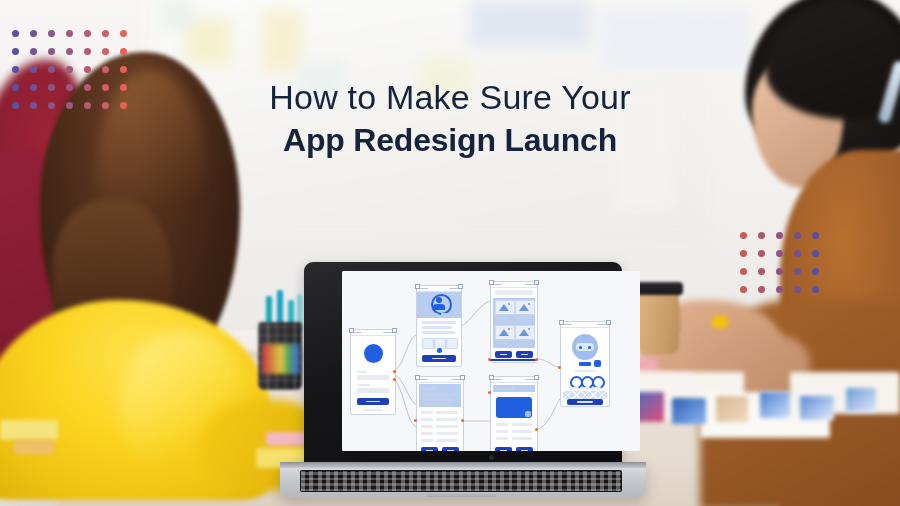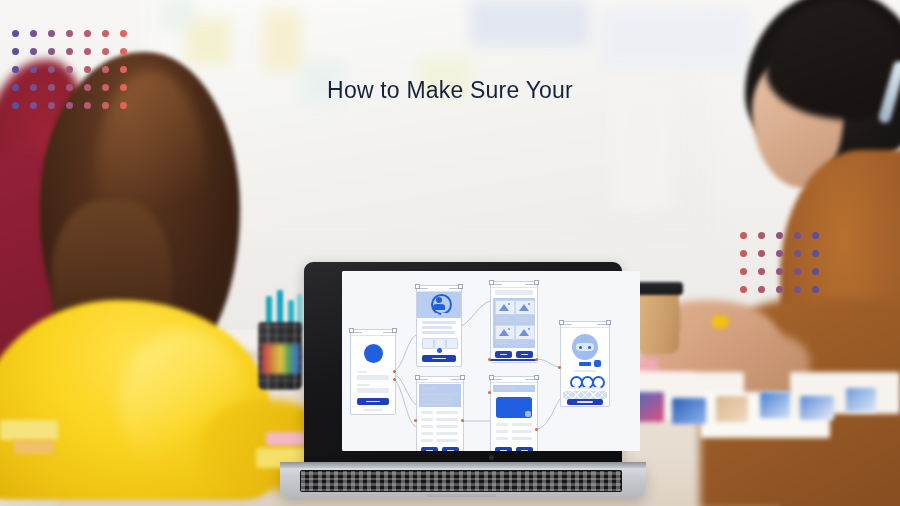--- a/index.html
+++ b/index.html
@@ -243,21 +243,21 @@
   .dotgrid{position:absolute;}
   .dot{position:absolute;border-radius:50%;}
 
   
   .title{
     position:absolute;left:180px;top:76px;width:540px;
     text-align:center;color:#16233b;
     letter-spacing:.2px;
   }
   .title .line{display:block;line-height:1.28;}
-  .t-reg{font-size:23px;font-weight:400;}
+  .t-reg{font-size:34px;font-weight:400;}
   .t-bold{font-size:32px;font-weight:700;letter-spacing:-.2px;}
 
   
   .laptop{position:absolute;left:276px;top:262px;width:370px;height:244px;}
   .lid{
     position:absolute;left:28px;top:0;width:318px;height:206px;
     background:linear-gradient(160deg,#2a2a2c,#17171a 40%,#0d0d0f);
     border-radius:9px 9px 3px 3px;
     box-shadow:0 4px 14px rgba(0,0,0,.22);
   }
@@ -475,20 +475,21 @@
       <div class="dot" style="left: 72px; top: 36px; width: 7px; height: 7px; background: rgb(91, 79, 158);"></div>
       <div class="dot" style="left: 0px; top: 54px; width: 7px; height: 7px; background: rgb(199, 91, 91);"></div>
       <div class="dot" style="left: 18px; top: 54px; width: 7px; height: 7px; background: rgb(172, 88, 108);"></div>
       <div class="dot" style="left: 36px; top: 54px; width: 7px; height: 7px; background: rgb(145, 85, 125);"></div>
       <div class="dot" style="left: 54px; top: 54px; width: 7px; height: 7px; background: rgb(118, 82, 141);"></div>
       <div class="dot" style="left: 72px; top: 54px; width: 7px; height: 7px; background: rgb(91, 79, 158);"></div>
     </div>
 
   <div class="title">
     <span class="line t-reg">How to Make Sure Your</span>
+    <span class="line t-bold">App Redesign Launch</span>
   </div>
 
   <div class="laptop">
     <div class="lid">
       <div class="screen">
 
         <div class="flow">
 
           <svg class="flow-svg" viewBox="0 0 298 180">
             <g fill="none" stroke="#b9c4da" stroke-width="1">

